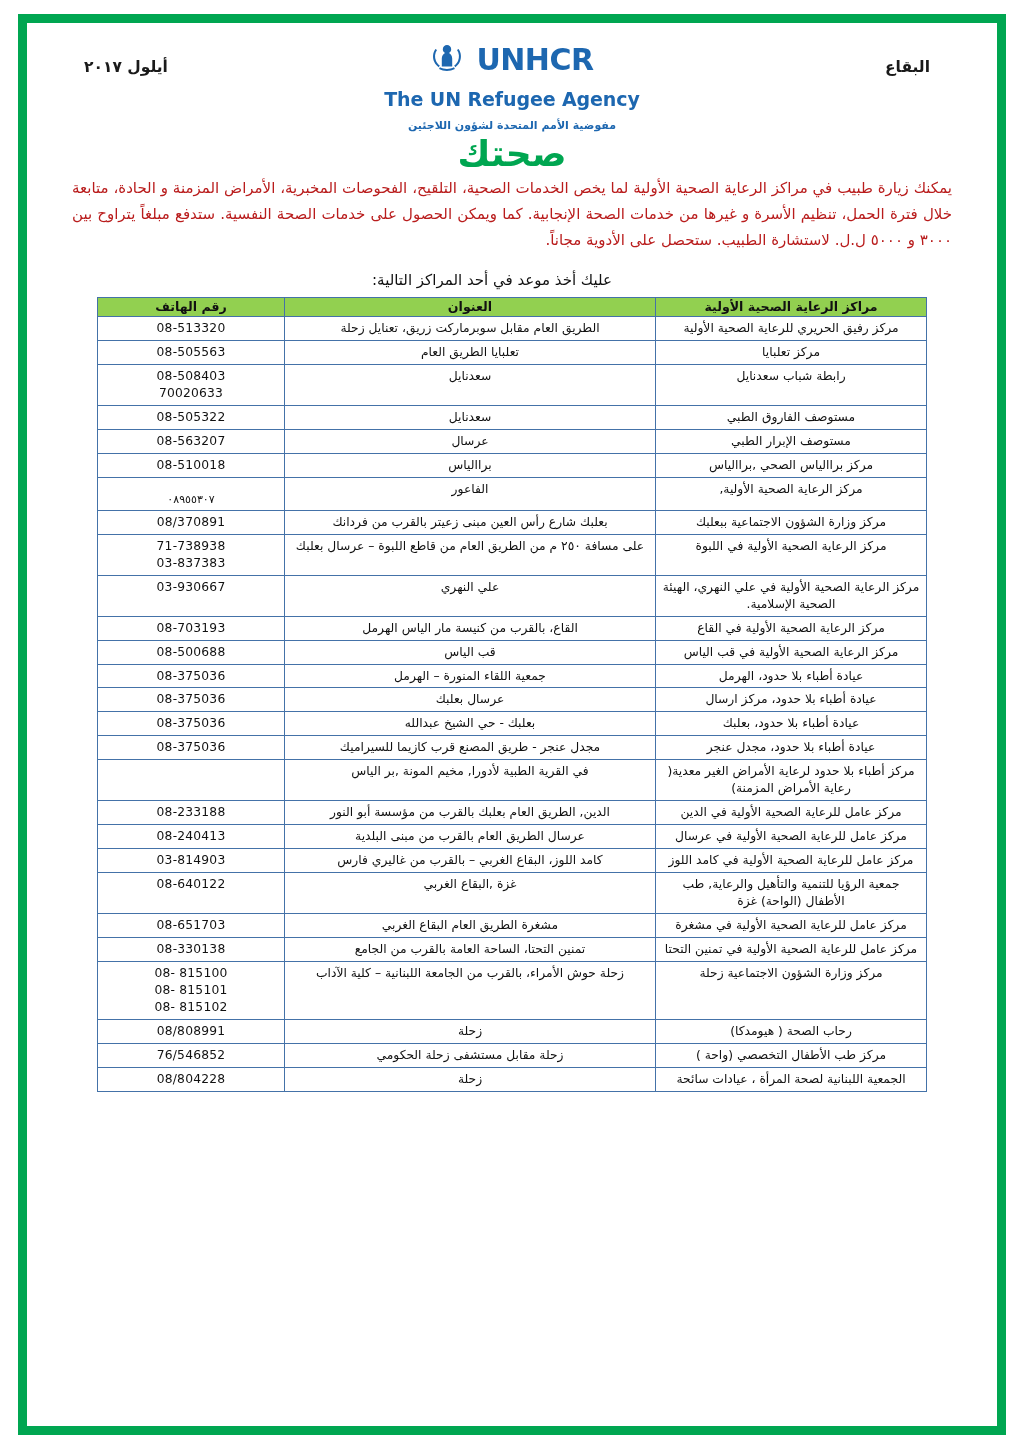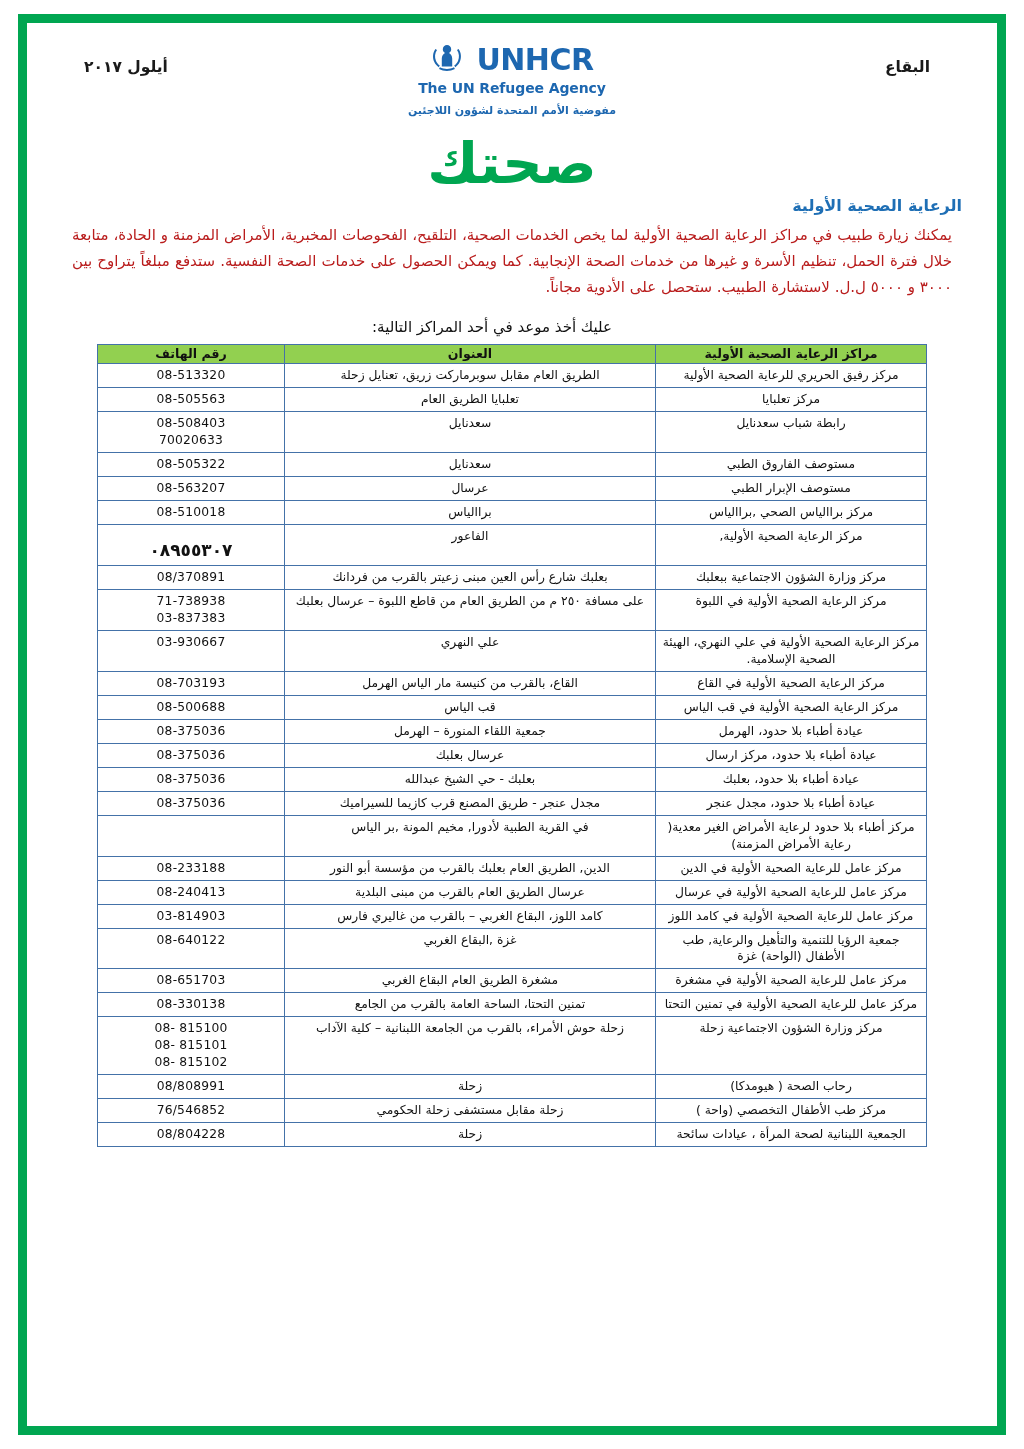--- a/index.html
+++ b/index.html
@@ -74,39 +74,39 @@
     font-weight: bold;
     font-size: 30px;
     letter-spacing: -0.5px;
     color: #1d67b0;
     line-height: 1;
   }
   .logo-sub {
     direction: ltr;
     font-family: "DejaVu Sans", sans-serif;
     font-weight: bold;
-    font-size: 14px;
+    font-size: 19px;
     color: #1d67b0;
     line-height: 1.15;
-    margin-top: 2px;
+    margin-top: 11px;
     letter-spacing: -0.1px;
   }
   .logo-ar {
     direction: rtl;
     font-size: 11px;
     color: #1d67b0;
     font-weight: bold;
     margin-top: 8px;
   }
 
   
   .doc-title {
     text-align: center;
     color: #00a651;
-    font-size: 56px;
+    font-size: 36px;
     font-weight: bold;
     line-height: 1;
     margin: 16px 0 4px 0;
     letter-spacing: 0.5px;
   }
 
   
   .section-heading {
     color: #1f6fb5;
     font-size: 16px;
@@ -163,23 +163,22 @@
 
   td.col-phone {
     direction: ltr;
     font-family: "DejaVu Sans", "Liberation Sans", sans-serif;
     font-size: 13.2px;
     letter-spacing: 0.2px;
     white-space: pre-line;
     padding-top: 4px;
   }
   td.col-phone.arabic-digits {
-    font-size: 17px;
+    font-size: 11px;
     padding-top: 14px;
-    font-weight: bold;
   }
   td.col-name { font-weight: normal; }
 
   .spacer-bottom { height: 10px; }
 </style>
 </head>
 <body>
 
 <div class="page">
   <div class="page-frame"></div>
@@ -205,21 +204,20 @@
           </span>
           <span class="logo-word">UNHCR</span>
         </div>
         <div class="logo-sub">The UN Refugee Agency</div>
         <div class="logo-ar">مفوضية الأمم المتحدة لشؤون اللاجئين</div>
       </div>
     </div>
 
     <div class="doc-title">صحتك</div>
 
-    <div class="section-heading">الرعاية الصحية الأولية</div>
 
     <p class="para tight">يمكنك زيارة طبيب في مراكز الرعاية الصحية الأولية لما يخص الخدمات الصحية، التلقيح، الفحوصات المخبرية، الأمراض المزمنة و الحادة، متابعة خلال فترة الحمل، تنظيم الأسرة و غيرها من خدمات الصحة الإنجابية. كما ويمكن الحصول على خدمات الصحة النفسية. ستدفع مبلغاً يتراوح بين ٣٠٠٠ و ٥٠٠٠ ل.ل. لاستشارة الطبيب. ستحصل على الأدوية مجاناً.</p>
 
 
     <div class="prompt-line">عليك أخذ موعد في أحد المراكز التالية:</div>
 
     <table class="centers">
       <thead>
         <tr>
           <th class="col-name">مراكز الرعاية الصحية الأولية</th>

